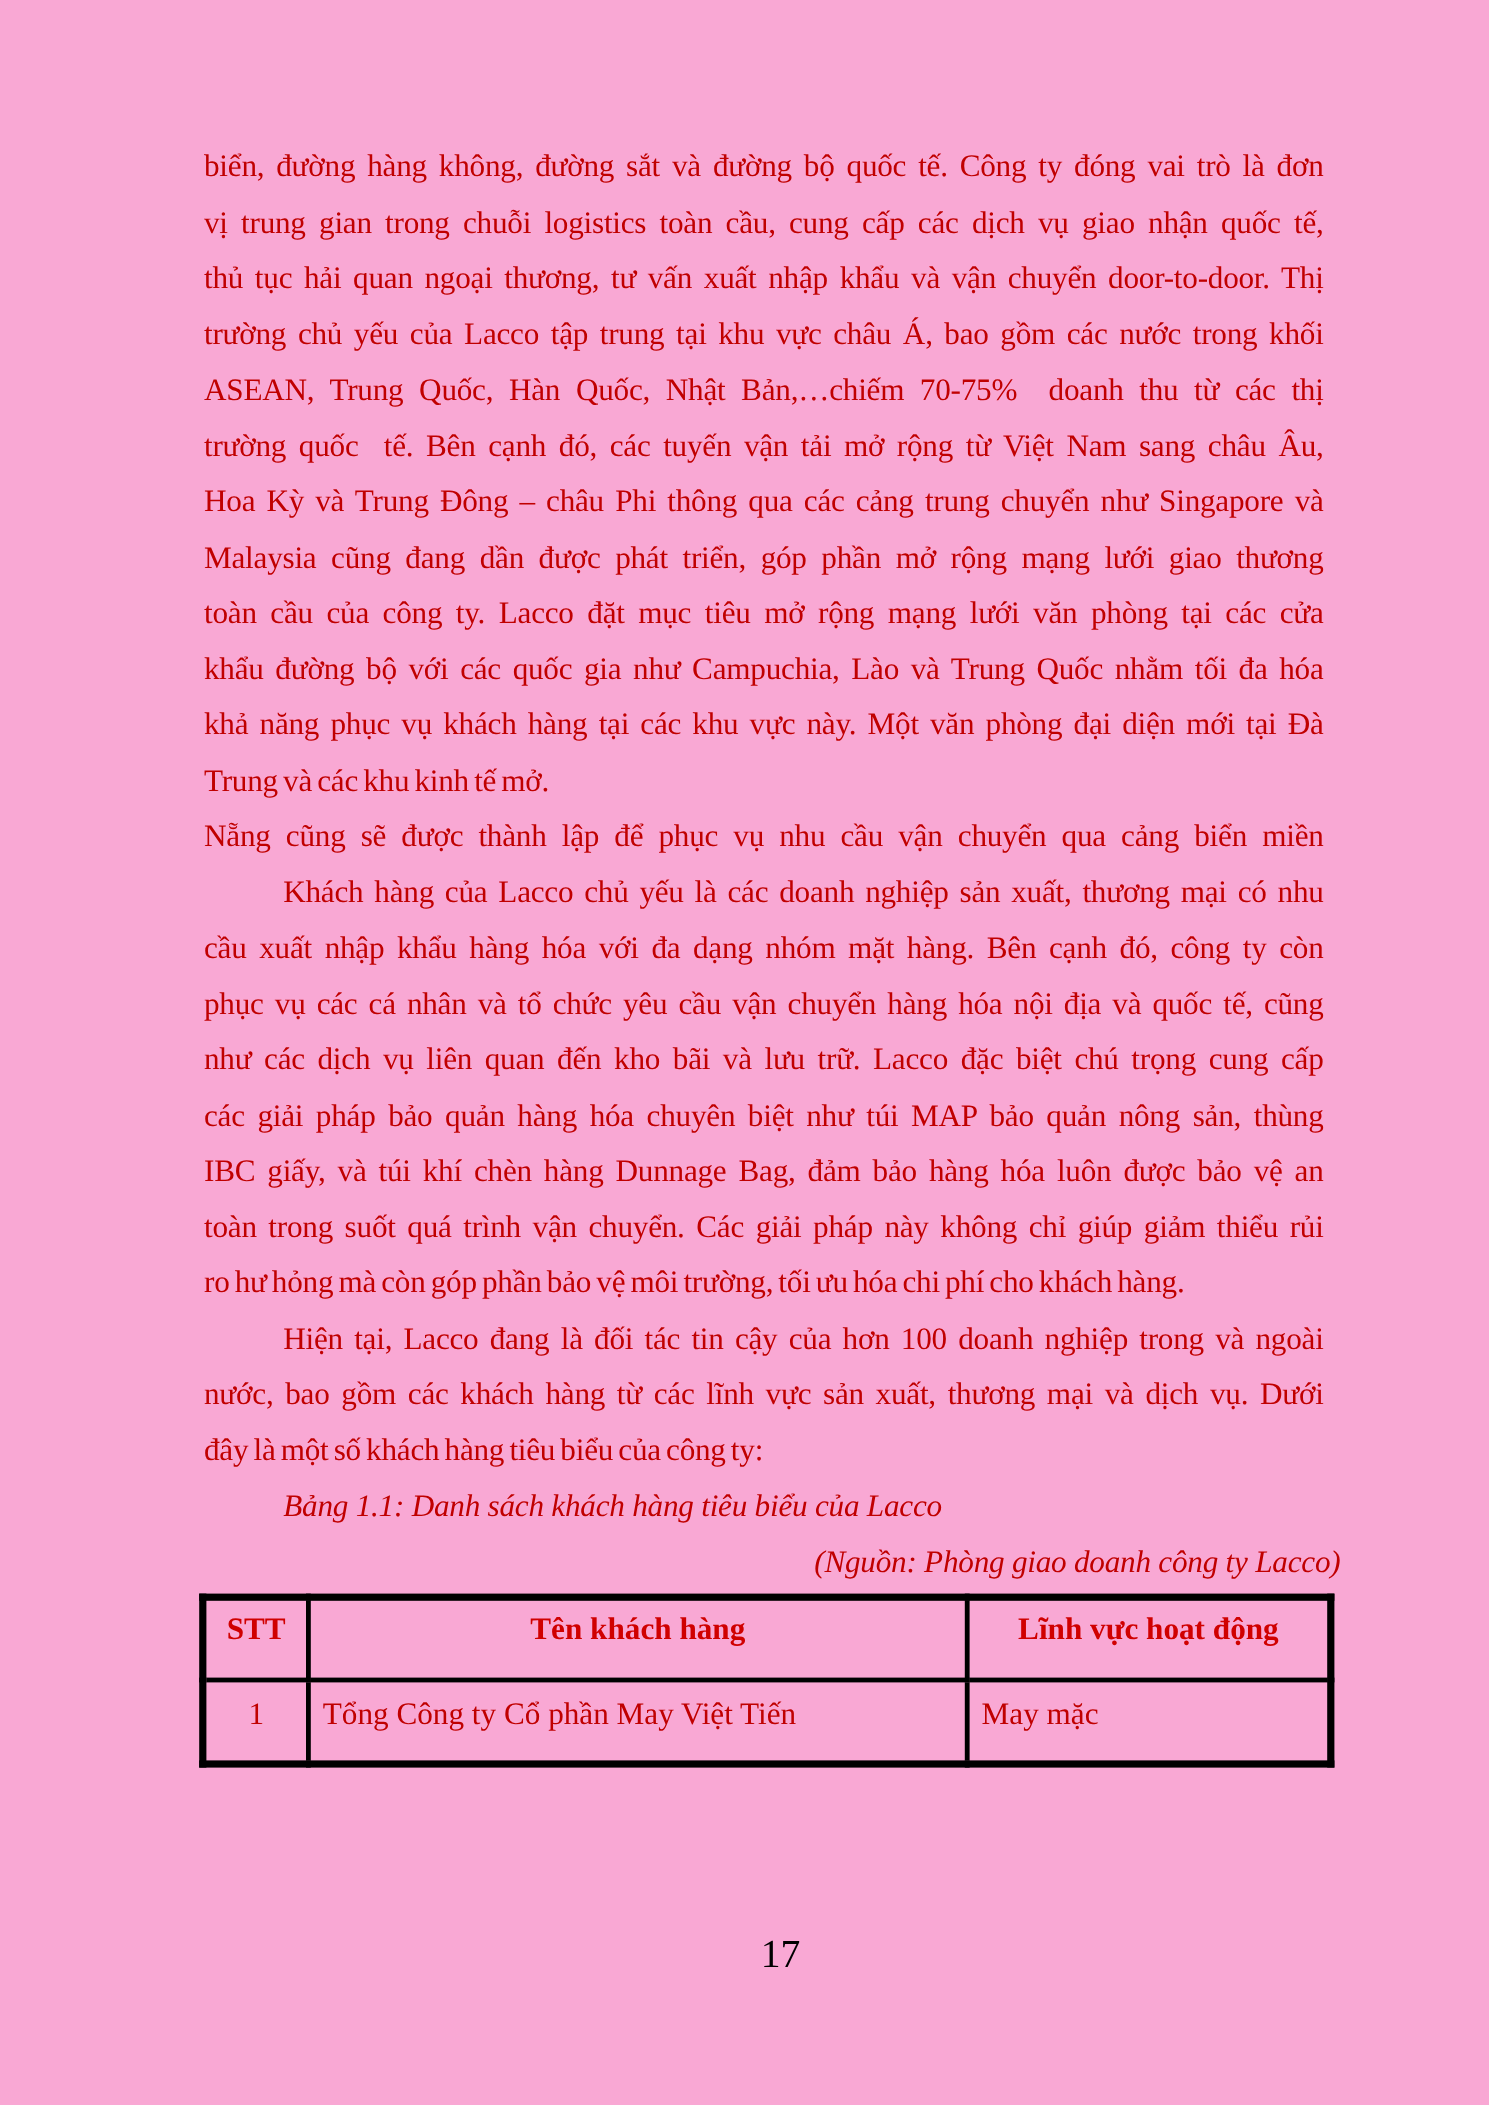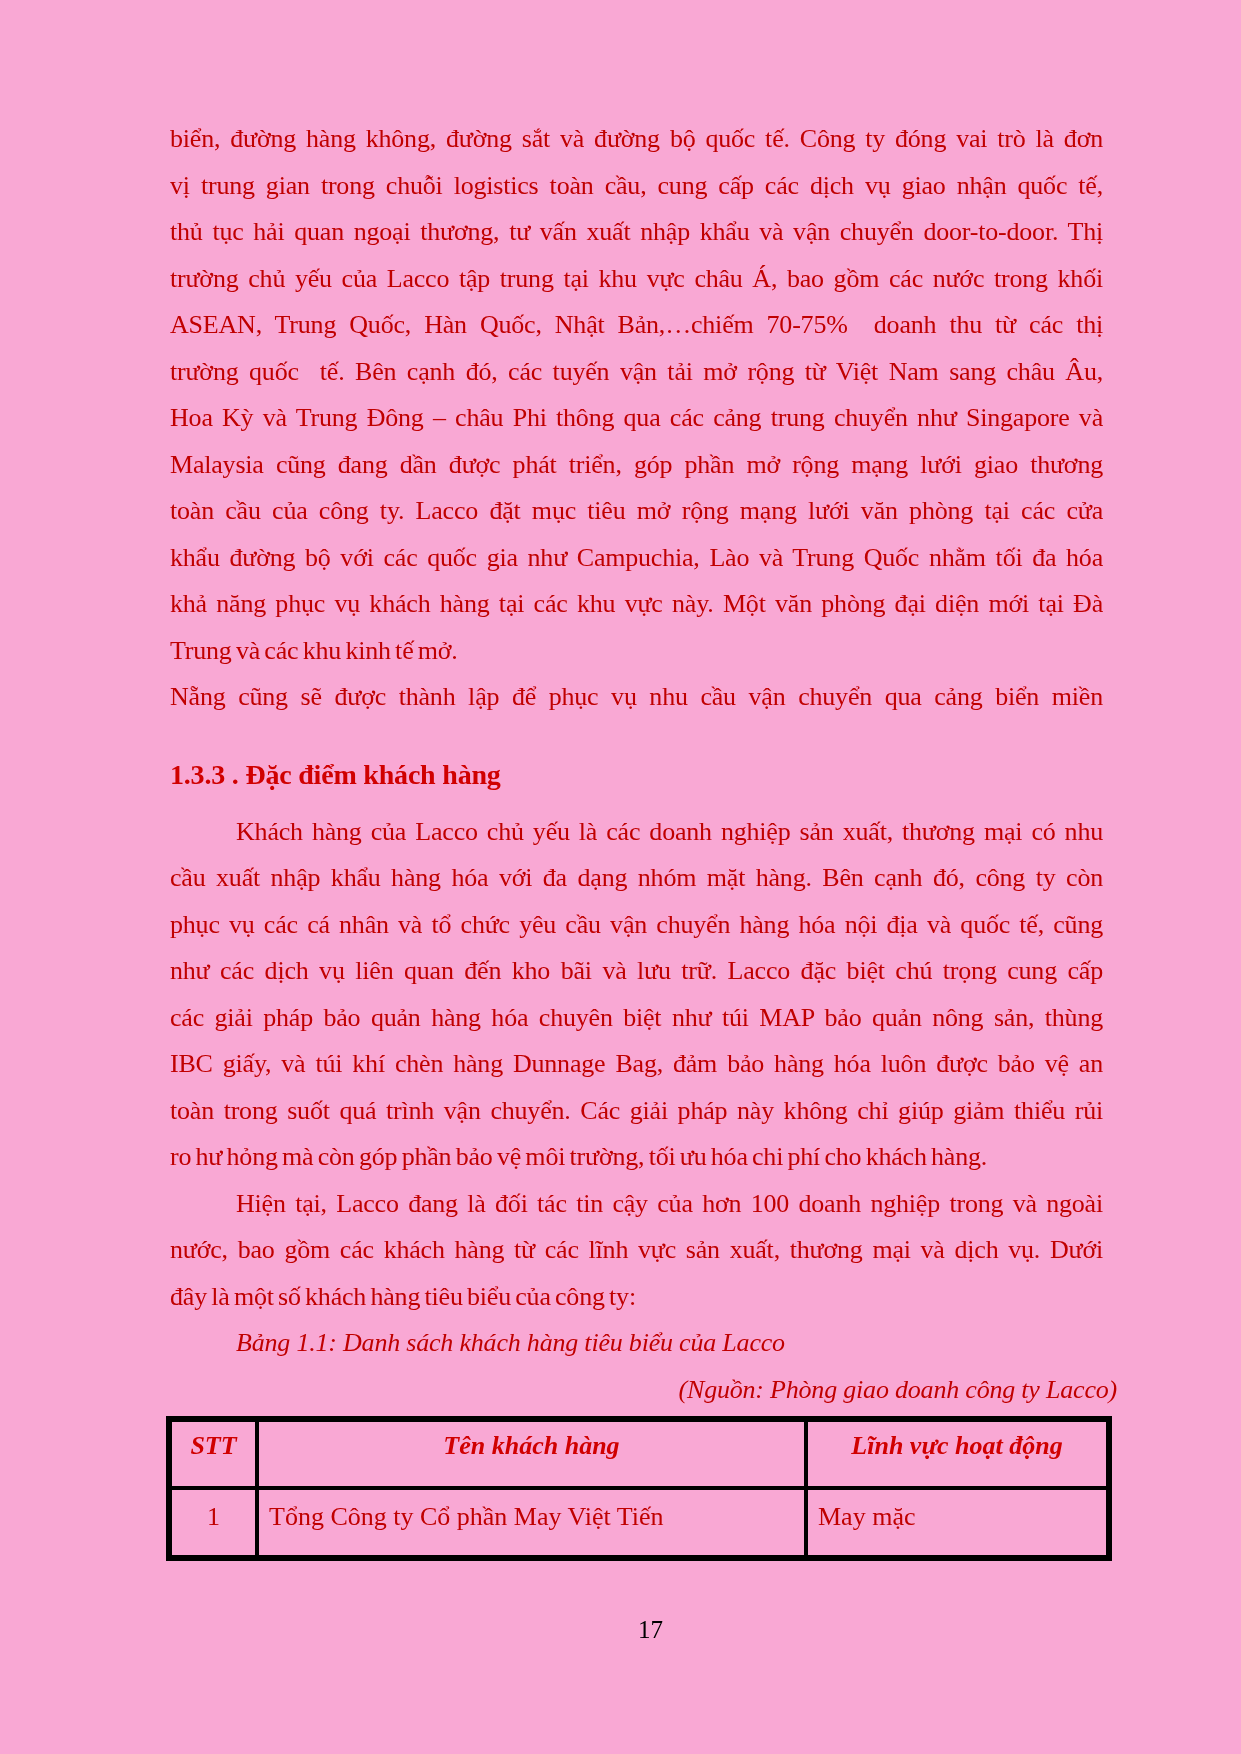--- a/index.html
+++ b/index.html
@@ -64,40 +64,40 @@
     margin-left:-4px;
     margin-top:3px;
     border:6px solid #000000;
   }
   table.customers th, table.customers td {
     border:4px solid #000000;
     font-size:26px;
     vertical-align:top;
     overflow:hidden;
   }
-  table.customers thead tr { height:69px;font-style:italic; }
+  table.customers thead tr { height:69px; }
   table.customers tbody tr { height:70px; }
   table.customers th {
     font-weight:bold;
     text-align:center;
     padding-top:9px;
     color:#d00000;
   }
   table.customers td { padding-top:12px; }
   table.customers td.col0 { text-align:center; }
   table.customers td.col1, table.customers td.col2 { text-align:left; padding-left:10px; }
 
   .pageno {
     position:absolute;
     top:1612px;
     left:170px;
     width:961px;
     text-align:center;
     color:#000000;
-    font-size:25px;
+    font-size:33px;
     line-height:35px;
   }
 </style>
 </head>
 <body>
 
 <div class="page">
   <div class="content">
 
     <div class="para">
@@ -109,21 +109,20 @@
         <div class="line">trường quốc  tế. Bên cạnh đó, các tuyến vận tải mở rộng từ Việt Nam sang châu Âu,</div>
         <div class="line">Hoa Kỳ và Trung Đông – châu Phi thông qua các cảng trung chuyển như Singapore và</div>
         <div class="line">Malaysia cũng đang dần được phát triển, góp phần mở rộng mạng lưới giao thương</div>
         <div class="line">toàn cầu của công ty. Lacco đặt mục tiêu mở rộng mạng lưới văn phòng tại các cửa</div>
         <div class="line">khẩu đường bộ với các quốc gia như Campuchia, Lào và Trung Quốc nhằm tối đa hóa</div>
         <div class="line">khả năng phục vụ khách hàng tại các khu vực này. Một văn phòng đại diện mới tại Đà</div>
         <div class="line last">Trung và các khu kinh tế mở.</div>
         <div class="line">Nẵng cũng sẽ được thành lập để phục vụ nhu cầu vận chuyển qua cảng biển miền</div>
       </div>
 
-    <div class="heading">1.3.3 . Đặc điểm khách hàng</div>
 
     <div class="para indent-first">
         <div class="line first">Khách hàng của Lacco chủ yếu là các doanh nghiệp sản xuất, thương mại có nhu</div>
         <div class="line">cầu xuất nhập khẩu hàng hóa với đa dạng nhóm mặt hàng. Bên cạnh đó, công ty còn</div>
         <div class="line">phục vụ các cá nhân và tổ chức yêu cầu vận chuyển hàng hóa nội địa và quốc tế, cũng</div>
         <div class="line">như các dịch vụ liên quan đến kho bãi và lưu trữ. Lacco đặc biệt chú trọng cung cấp</div>
         <div class="line">các giải pháp bảo quản hàng hóa chuyên biệt như túi MAP bảo quản nông sản, thùng</div>
         <div class="line">IBC giấy, và túi khí chèn hàng Dunnage Bag, đảm bảo hàng hóa luôn được bảo vệ an</div>
         <div class="line">toàn trong suốt quá trình vận chuyển. Các giải pháp này không chỉ giúp giảm thiểu rủi</div>
         <div class="line last">ro hư hỏng mà còn góp phần bảo vệ môi trường, tối ưu hóa chi phí cho khách hàng.</div>

